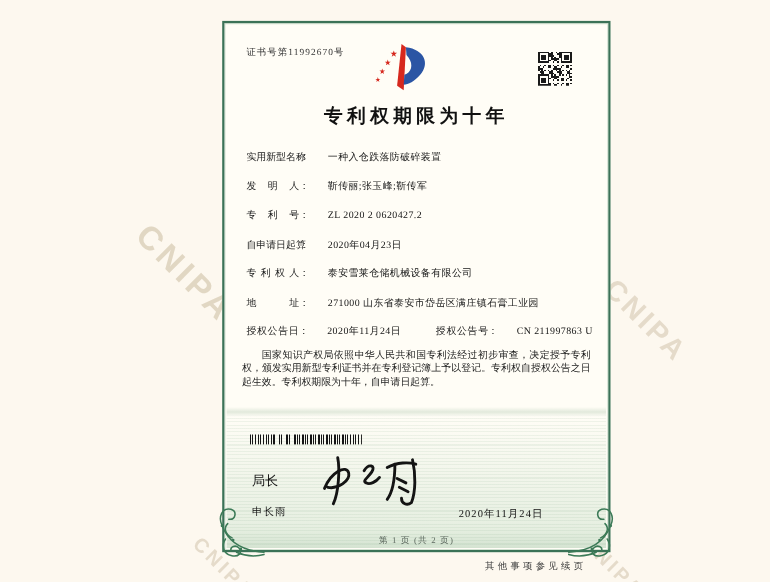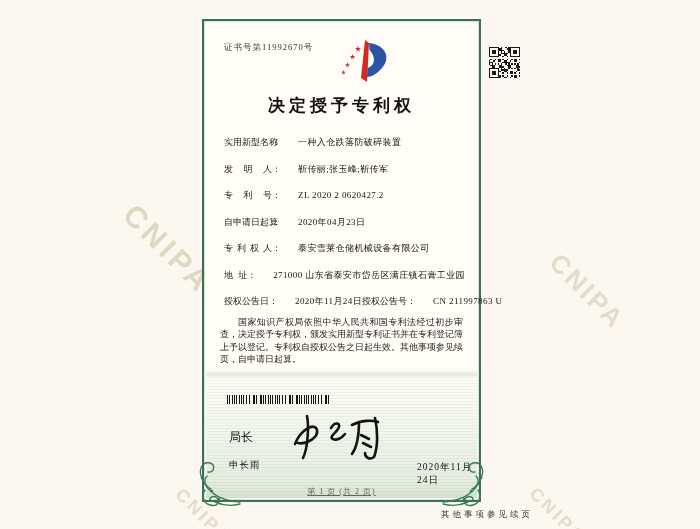--- a/index.html
+++ b/index.html
@@ -12,21 +12,21 @@
       letter-spacing:3px;white-space:nowrap;pointer-events:none;}
   .wm-a{left:258px;top:60px;font-size:14px;color:rgba(206,195,173,0.5);}
   .wm-b{left:396px;top:152px;font-size:20px;color:rgba(205,193,169,0.5);}
   .wm-c{left:388px;top:420px;font-size:15px;color:rgba(200,190,168,0.5);}
   .wm-e{left:540px;top:276px;font-size:26px;}
   .wm-g{left:168px;top:506px;font-size:18px;}
   .wm-br{left:522px;top:505px;font-size:18px;}
   .wm-h{left:112px;top:232px;font-size:30px;color:rgba(203,188,158,0.55);letter-spacing:4px;}
 
   
-  .cert{position:absolute;left:202px;top:19px;width:279px;height:483px;box-sizing:border-box;
+  .cert{position:absolute;left:202px;top:19px;width:353px;height:483px;box-sizing:border-box;
         background:#fffdf6;border:2px solid #3b7257;
         box-shadow:inset 0 0 0 1px rgba(146,184,157,.4);}
   .band-mid{position:absolute;left:2px;right:2px;top:349px;height:9px;
         background:linear-gradient(180deg,rgba(150,183,152,.0),rgba(150,183,152,.28),rgba(150,183,152,0));pointer-events:none;}
   .band-bottom{position:absolute;left:2px;right:2px;bottom:2px;height:120px;pointer-events:none;
         background:
           repeating-linear-gradient(0deg,rgba(110,158,120,0.10) 0 1px,transparent 1px 3px),
           linear-gradient(180deg,rgba(196,219,196,0) 0%,rgba(196,219,196,0.42) 85%,rgba(171,203,174,0.5) 100%);}
 
   .cert-no{position:absolute;left:20px;top:21px;font-size:8.5px;letter-spacing:1px;color:#333;}
@@ -53,21 +53,21 @@
 
   
   .barcode{position:absolute;left:23px;top:374px;width:102px;height:9px;
       background:repeating-linear-gradient(90deg,#151515 0 1px,transparent 1px 2px,
       #151515 2px 2.7px,transparent 2.7px 4.6px,#151515 4.6px 6.1px,transparent 6.1px 7.2px);}
   .sig-title{position:absolute;left:25px;top:408px;font-size:12px;color:#111;}
   .sig-name{position:absolute;left:25px;top:438px;font-size:9.5px;color:#111;letter-spacing:1px;}
   .sig-hand{position:absolute;left:76px;top:388px;width:108px;height:54px;}
   .sig-date{position:absolute;left:213px;top:440px;font-size:9.5px;letter-spacing:1px;color:#111;}
 
-  .page-info{position:absolute;left:0;right:0;top:465px;text-align:center;font-size:8px;color:#5d6a5f;letter-spacing:1px;text-decoration:underline;}
+  .page-info{position:absolute;left:0;right:0;top:465px;text-align:center;font-size:8px;color:#5d6a5f;letter-spacing:1px;}
 
   
   .flourish{position:absolute;width:46px;height:52px;bottom:-8px;}
   .flourish.fl-left{left:-9px;}
   .flourish.fl-right{right:-9px;transform:scaleX(-1);}
 
   .note{position:absolute;left:202px;width:331px;top:509px;text-align:right;
         font-size:8.5px;letter-spacing:3px;color:#3a3a3a;}
 </style>
 </head>
@@ -317,21 +317,21 @@
         <rect x="20" y="19" width="1" height="1" fill="#1a1a1a"></rect>
         <rect x="7" y="20" width="1" height="1" fill="#1a1a1a"></rect>
         <rect x="10" y="20" width="1" height="1" fill="#1a1a1a"></rect>
         <rect x="11" y="20" width="1" height="1" fill="#1a1a1a"></rect>
         <rect x="14" y="20" width="1" height="1" fill="#1a1a1a"></rect>
         <rect x="17" y="20" width="1" height="1" fill="#1a1a1a"></rect>
         <rect x="18" y="20" width="1" height="1" fill="#1a1a1a"></rect>
       </svg>
   </div>
 
-  <div class="title">决定授予专利权</div>
+  <div class="title">专利权期限为十年</div>
 
   <div class="fields">
     <div class="frow">
       <span class="flabel">实用新型名称</span>
         <span class="fcolon">：</span>
       <span class="fvalue">一种入仓跌落防破碎装置</span>
     </div>
     <div class="frow">
       <span class="flabel">发明人</span>
         <span class="fcolon">：</span>
@@ -362,21 +362,21 @@
         <span class="fcolon">：</span>
       <span class="fvalue">2020年11月24日</span>
       <span class="fspacer"></span>
       <span class="flabel">授权公告号</span>
         <span class="fcolon">：</span>
       <span class="fvalue">CN 211997863 U</span>
     </div>
   </div>
 
   <div class="paras">
-    <p>国家知识产权局依照中华人民共和国专利法经过初步审查，决定授予专利权，颁发实用新型专利证书并在专利登记簿上予以登记。专利权自授权公告之日起生效。其他事项参见续页，自申请日起算。</p>
+    <p>国家知识产权局依照中华人民共和国专利法经过初步审查，决定授予专利权，颁发实用新型专利证书并在专利登记簿上予以登记。专利权自授权公告之日起生效。专利权期限为十年，自申请日起算。</p>
   </div>
 
   <div class="barcode"></div>
   <div class="sig-title">局长</div>
   <div class="sig-name">申长雨</div>
   <div class="sig-hand">
     <svg viewBox="0 0 108 54" width="108" height="54" fill="none" stroke="#141414" stroke-width="2.6" stroke-linecap="round" stroke-linejoin="round">
       <path d="M15 35 C21 20 35 13 37 21 C38.5 28 27 36 18 34"></path>
       <path d="M27 7 C29 17 28 39 23 49"></path>
       <path d="M51 19 C55 12 62 14 58 20 C54 26 49 28 53 30 C56 32 62 29 65 25"></path>

